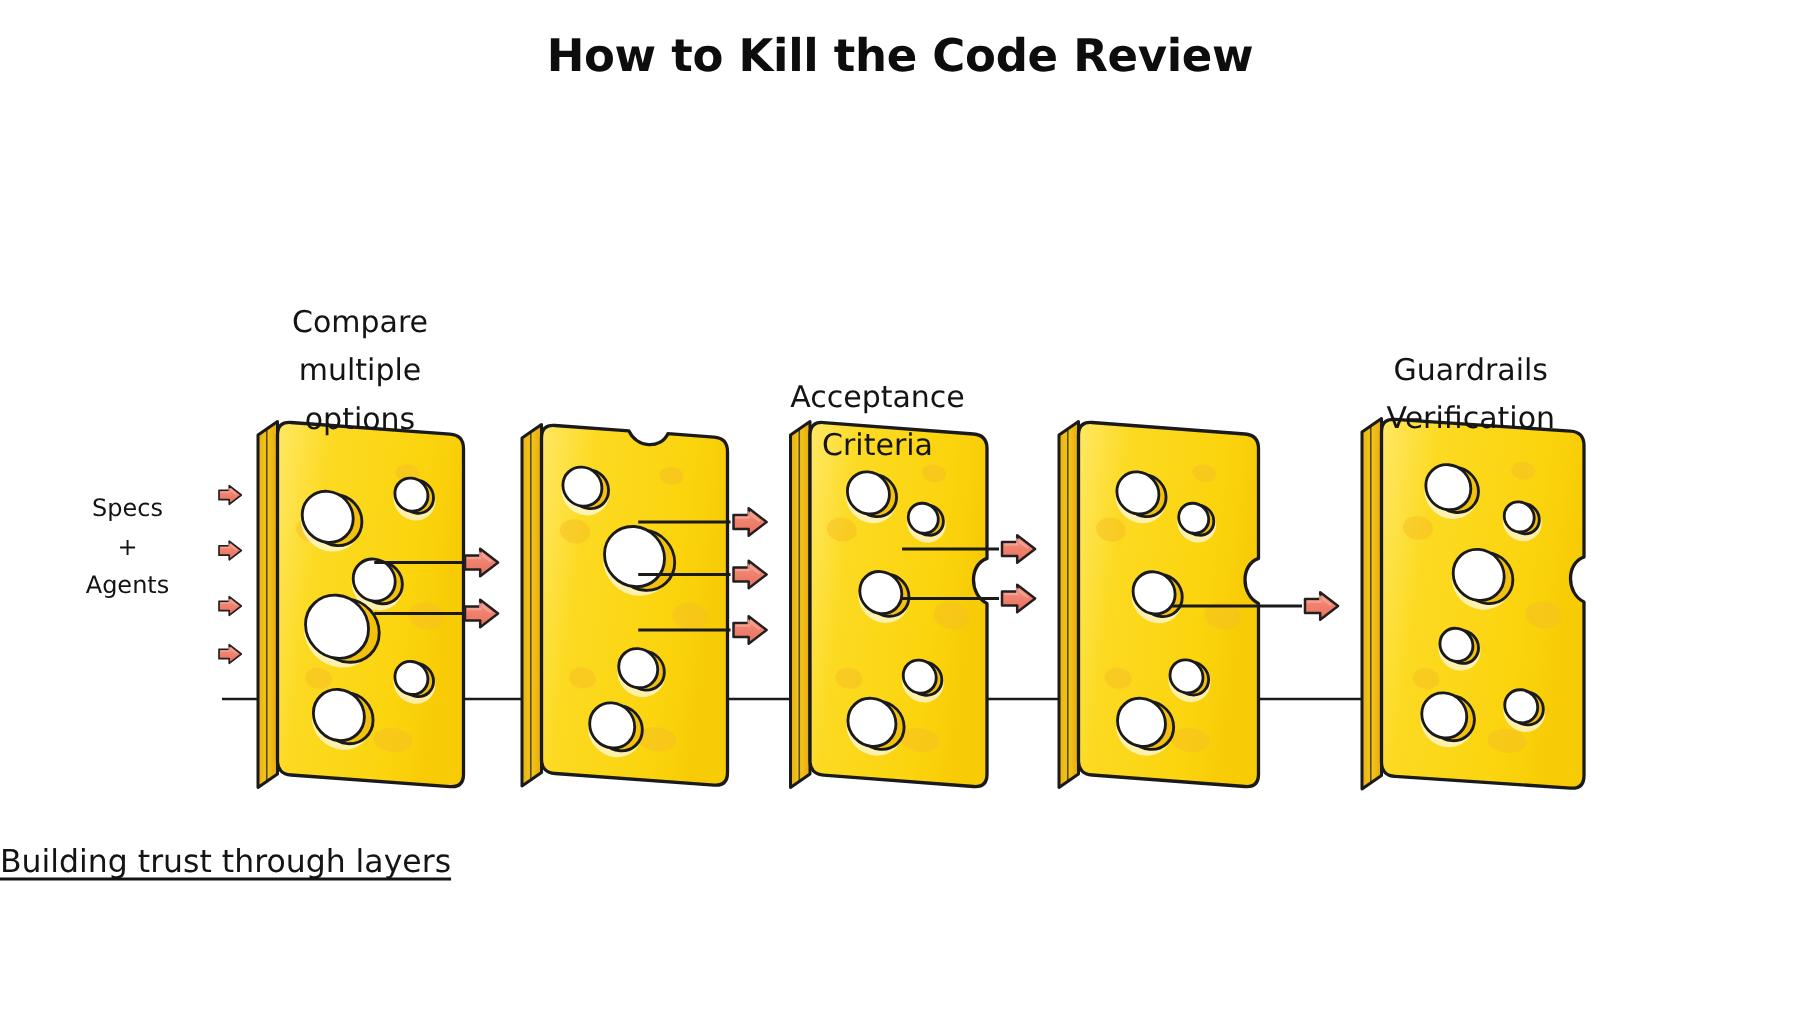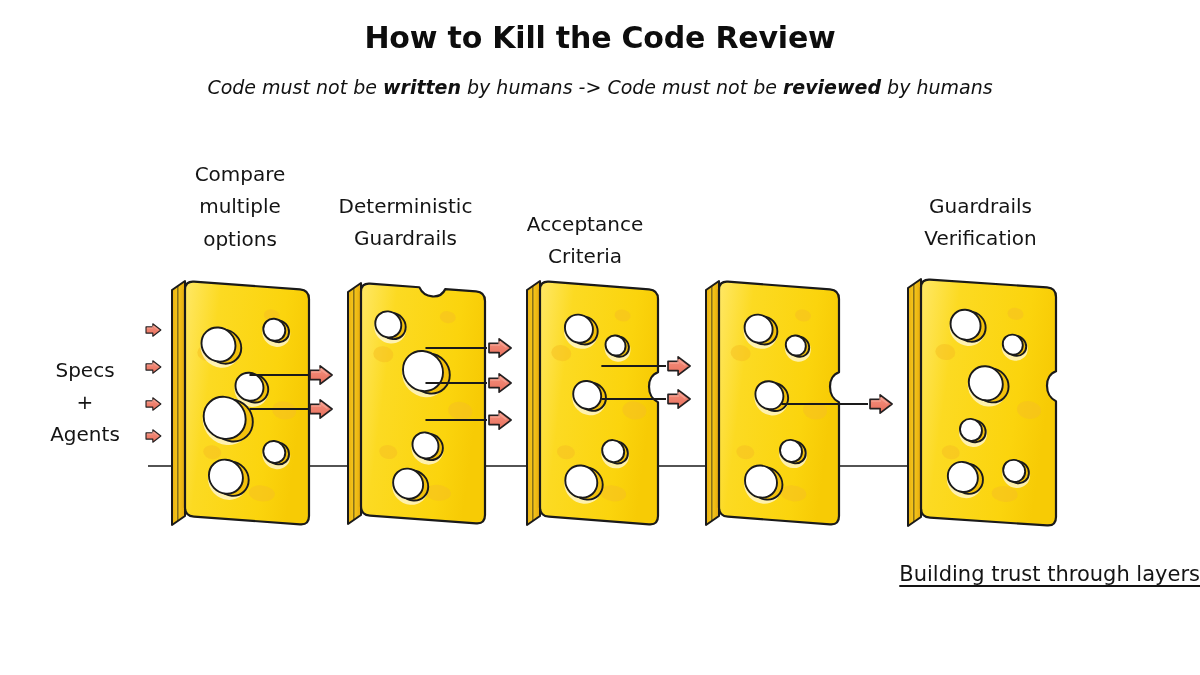--- a/index.html
+++ b/index.html
@@ -28,48 +28,47 @@
   #subtitle b { font-weight: 700; font-style: italic; }
 
   
   .col-label {
     position: absolute;
     text-align: center;
     font-size: 20px;
     color: #141414;
     line-height: 1.62;
     white-space: pre-line;
+    margin-top: 40px;
   }
 
   
   #input-label {
     position: absolute; left: 20px; top: 326px; width: 130px;
-    text-align: center; font-size: 20px; color: #141414; line-height: 1.6;
+    text-align: center; font-size: 16px; color: #141414; line-height: 1.6;
     white-space: pre-line;
-    margin-top: 28px;
   }
 
   
   #caption {
     position: absolute; left: 0; top: 562px; width: 1200px;
-    text-align: right; font-size: 21px; color: #141414;
+    text-align: left; font-size: 21px; color: #141414;
     text-decoration: underline; text-underline-offset: 4px;
   }
 
   
   #canvas { position: absolute; left: 0; top: 0; width: 1200px; height: 675px; }
 </style>
 </head>
 <body>
 
 <div id="stage">
 
   <div id="title">How to Kill the Code Review</div>
 
-  <div id="subtitle"><span>Code must not be </span><b>written</b><span> by humans -&gt; Code must not be </span><b>reviewed</b><span> by humans</span></div>
 
   <div id="input-label">Specs
 +
 Agents</div>
 
   <svg id="canvas" viewBox="0 0 1200 675">
     <defs>
       <linearGradient id="faceGrad" x1="0" y1="0" x2="1" y2="0.25">
         <stop offset="0%" stop-color="#FFE866"></stop>
         <stop offset="28%" stop-color="#FCDA22"></stop>
@@ -356,19 +355,17 @@
           <path d="M 0 -5 L 11 -5 L 11 -10 L 24 0 L 11 10 L 11 5 L 0 5 Z" fill="url(#arrowGrad)" stroke="#231F20" stroke-width="1.8" stroke-linejoin="round"></path>
           <path d="M 1.5 -3.2 L 11 -3.2 L 11 -6.5 L 19 -0.6" fill="none" stroke="#F6A394" stroke-width="1.6" opacity="0.85"></path>
         </g>
       </g>
   </svg>
 
   <div id="caption">Building trust through layers</div>
 <div class="col-label" style="left: 175px; top: 158px; width: 130px;">Compare
 multiple
 options</div>
-    <div class="col-label" style="left: 328px; top: 190px; width: 155px;">Deterministic
-Guardrails</div>
     <div class="col-label" style="left: 515px; top: 208px; width: 140px;">Acceptance
 Criteria</div>
     <div class="col-label" style="left: 908px; top: 190px; width: 145px;">Guardrails
 Verification</div>
   </div>
 
 </body></html>

